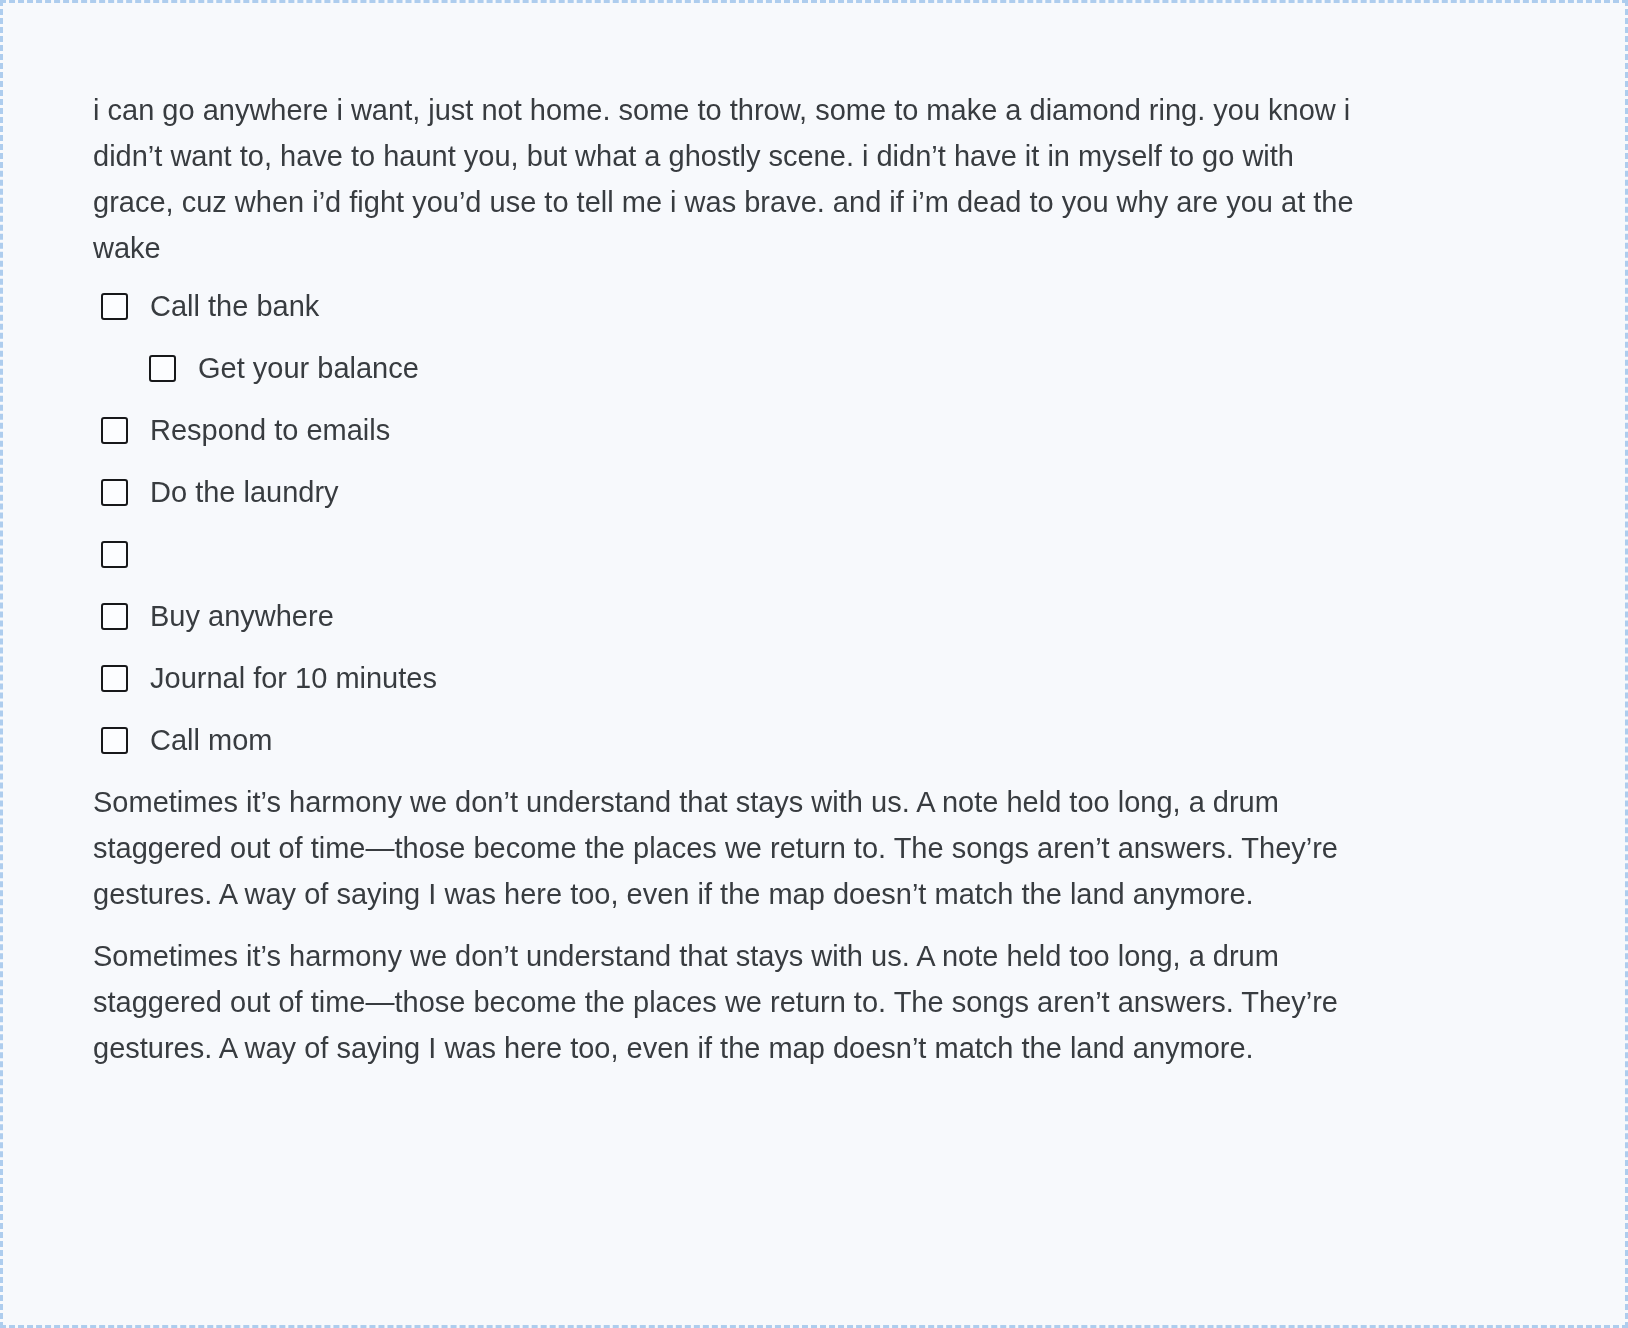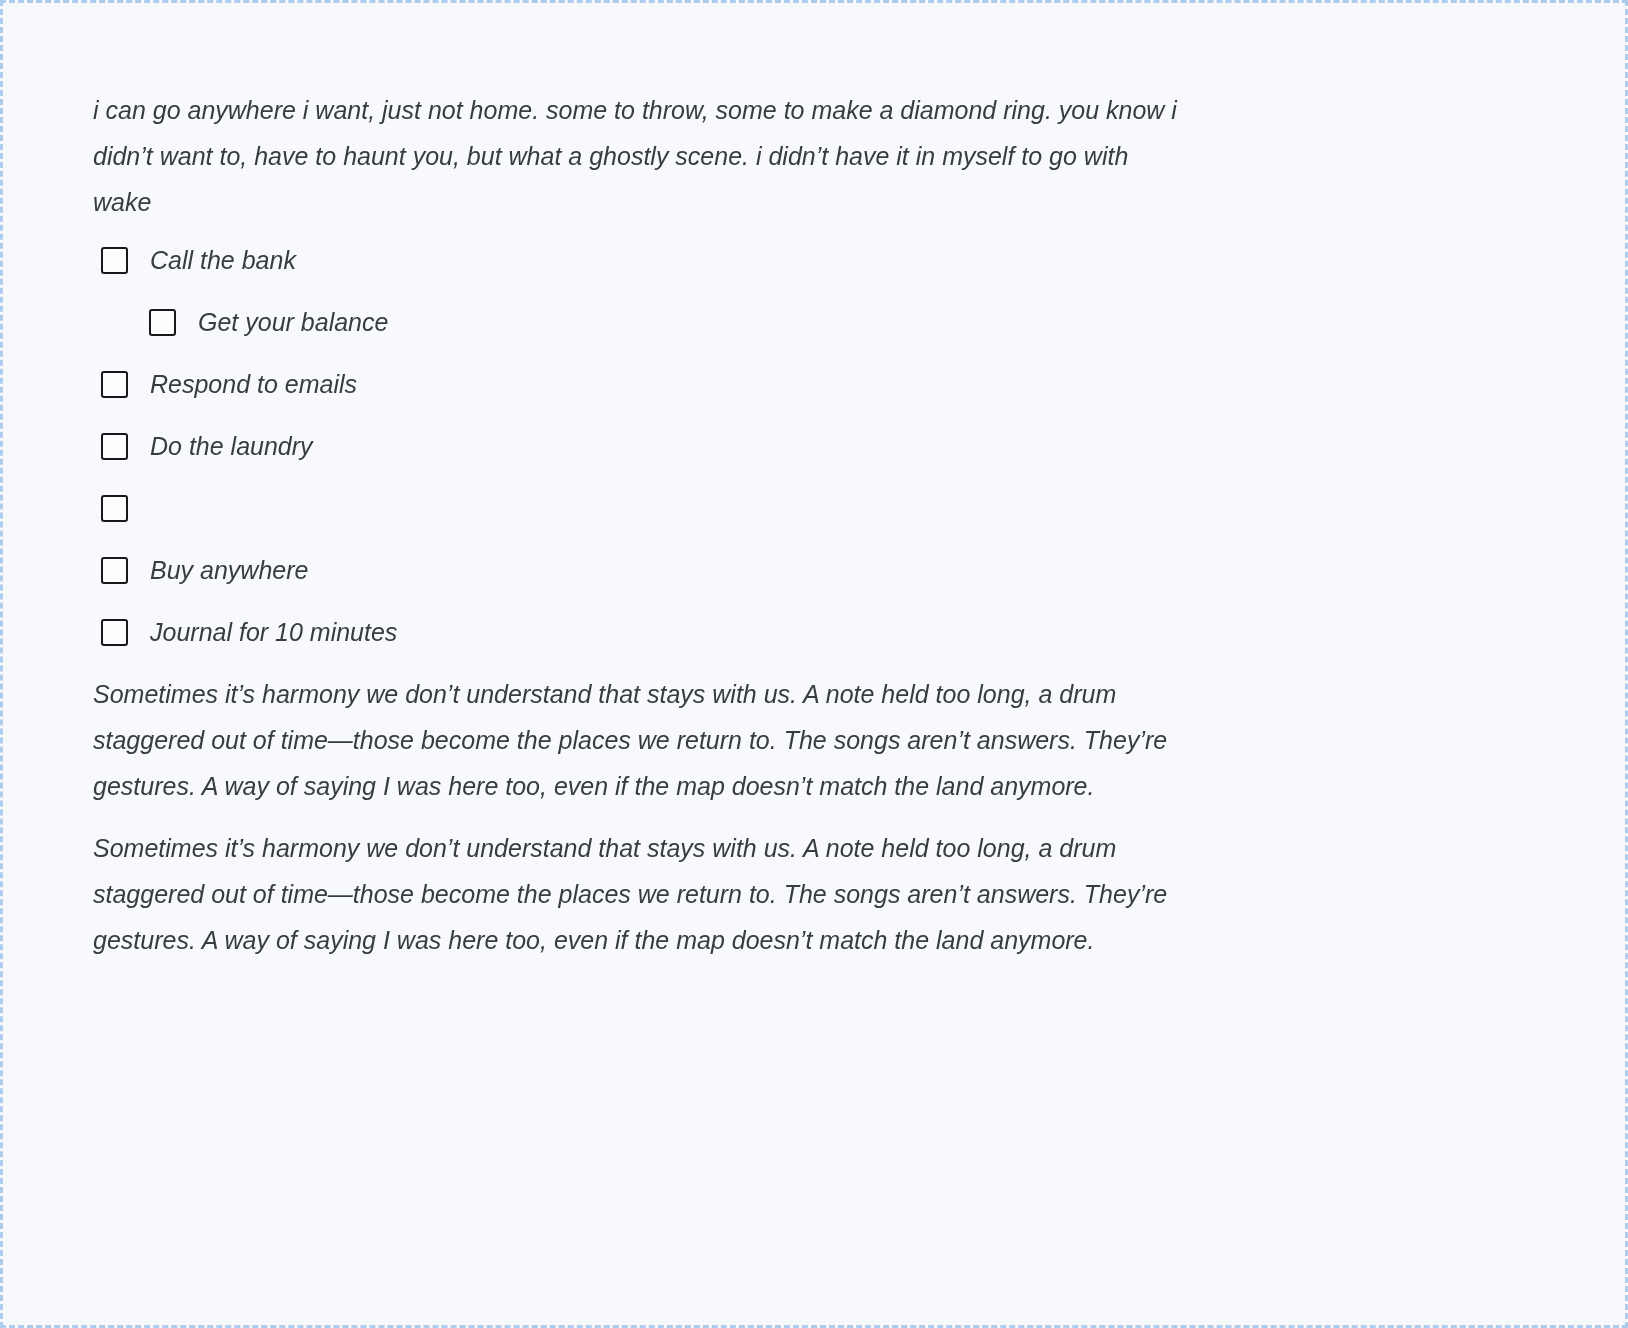--- a/index.html
+++ b/index.html
@@ -13,23 +13,22 @@
     width: 1628px;
     height: 1328px;
     background: #f7f9fc;
     border: 3px dashed #aecdee;
     overflow: hidden;
   }
   .content {
     box-sizing: border-box;
     padding: 84px 88px 0 90px;
     color: #383c40;
-    font-size: 25px;
+    font-size: 29px;
     line-height: 46px;
-    font-style: italic;
   }
   .para { margin: 0; }
   .para .text-line {
     white-space: nowrap;
     height: 46px;
   }
   .para.intro  { margin-bottom: 3px; }
   .para.outro1 { margin-top: 8px; }
   .para.outro2 { margin-top: 16px; }
 
@@ -56,20 +55,21 @@
 </style>
 </head>
 <body>
 
 <div class="page">
   <div class="content">
 
     <div class="para intro">
       <div class="text-line">i can go anywhere i want, just not home. some to throw, some to make a diamond ring. you know i</div>
       <div class="text-line">didn’t want to, have to haunt you, but what a ghostly scene. i didn’t have it in myself to go with</div>
+      <div class="text-line">grace, cuz when i’d fight you’d use to tell me i was brave. and if i’m dead to you why are you at the</div>
       <div class="text-line">wake</div>
     </div>
 
     <div class="checklist">
 
       <div class="check-item">
         <span class="checkbox"></span>
         <span class="check-label">Call the bank</span>
       </div>
 
@@ -97,20 +97,24 @@
       <div class="check-item">
         <span class="checkbox"></span>
         <span class="check-label">Buy anywhere</span>
       </div>
 
       <div class="check-item">
         <span class="checkbox"></span>
         <span class="check-label">Journal for 10 minutes</span>
       </div>
 
+      <div class="check-item">
+        <span class="checkbox"></span>
+        <span class="check-label">Call mom</span>
+      </div>
 
     </div>
 
     <div class="para outro1">
       <div class="text-line">Sometimes it’s harmony we don’t understand that stays with us. A note held too long, a drum</div>
       <div class="text-line">staggered out of time—those become the places we return to. The songs aren’t answers. They’re</div>
       <div class="text-line">gestures. A way of saying I was here too, even if the map doesn’t match the land anymore.</div>
     </div>
 
     <div class="para outro2">

